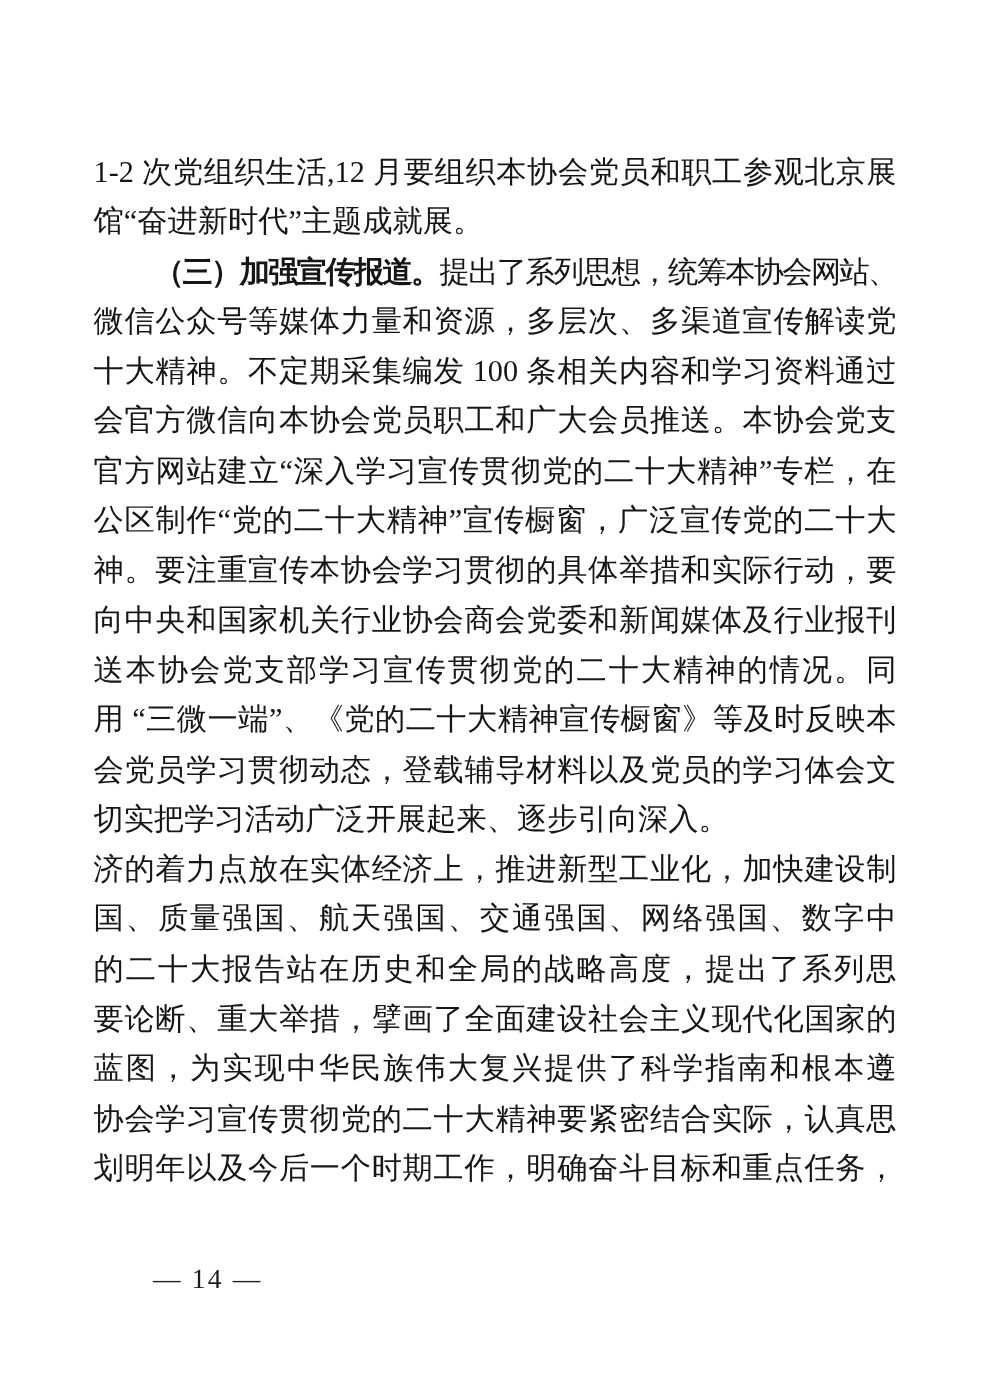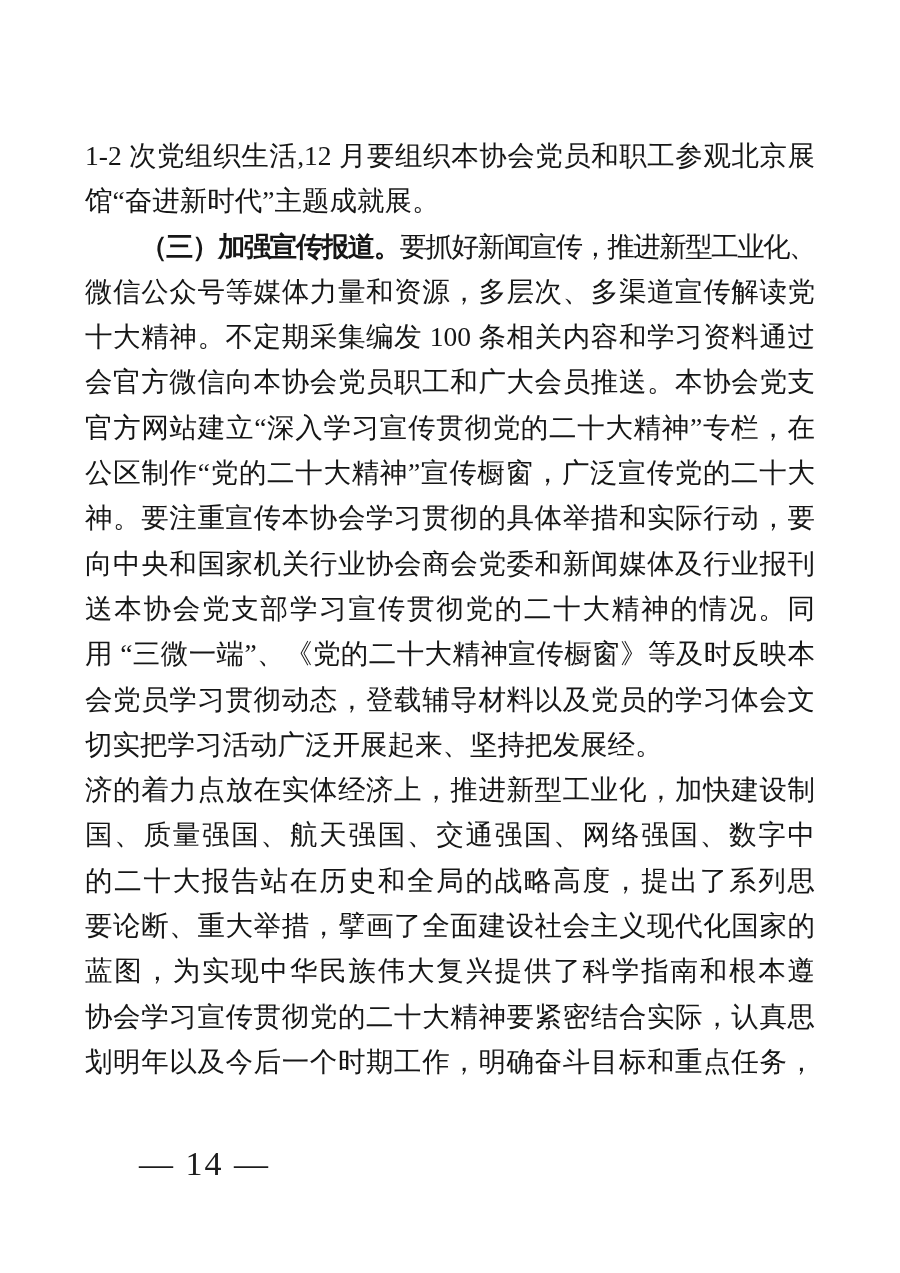--- a/index.html
+++ b/index.html
@@ -42,48 +42,48 @@
   .line.para-start .heading {
     font-weight: 700;
     font-family: Liberation Serif, serif;
   }
   .footer {
     position: absolute;
     left: 139px;
     top: 1144px;
     height: 40px;
     line-height: 40px;
-    font-size: 34px;
+    font-size: 25px;
     letter-spacing: 2px;
     color: #1c1c1c;
   }
 </style>
 </head>
 <body>
 
 <div class="page">
 
   <main class="body-text">
 
     <div class="line">1-2 次党组织生活,12 月要组织本协会党员和职工参观北京展览</div>
     <div class="line partial">馆“奋进新时代”主题成就展。</div>
 
-    <div class="line para-start"><span class="heading">（三）加强宣传报道。</span><span>要抓好新闻宣传，推进新型工业化、</span></div>
+    <div class="line para-start"><span class="heading">（三）加强宣传报道。</span><span>提出了系列思想，统筹本协会网站、</span></div>
 
     <div class="line">微信公众号等媒体力量和资源，多层次、多渠道宣传解读党的二</div>
     <div class="line">十大精神。不定期采集编发 100 条相关内容和学习资料通过本协</div>
     <div class="line">会官方微信向本协会党员职工和广大会员推送。本协会党支部在</div>
     <div class="line">官方网站建立“深入学习宣传贯彻党的二十大精神”专栏，在办</div>
     <div class="line">公区制作“党的二十大精神”宣传橱窗，广泛宣传党的二十大精</div>
     <div class="line">神。要注重宣传本协会学习贯彻的具体举措和实际行动，要及时</div>
     <div class="line">向中央和国家机关行业协会商会党委和新闻媒体及行业报刊报</div>
     <div class="line">送本协会党支部学习宣传贯彻党的二十大精神的情况。同时，利</div>
     <div class="line">用 “三微一端”、《党的二十大精神宣传橱窗》等及时反映本协</div>
     <div class="line">会党员学习贯彻动态，登载辅导材料以及党员的学习体会文章，</div>
-    <div class="line partial">切实把学习活动广泛开展起来、坚持把发展经。</div>
+    <div class="line partial">切实把学习活动广泛开展起来、逐步引向深入。</div>
 
 
     <div class="line">济的着力点放在实体经济上，推进新型工业化，加快建设制造强</div>
     <div class="line">国、质量强国、航天强国、交通强国、网络强国、数字中国。党</div>
     <div class="line">的二十大报告站在历史和全局的战略高度，提出了系列思想、重</div>
     <div class="line">要论断、重大举措，擘画了全面建设社会主义现代化国家的宏伟</div>
     <div class="line">蓝图，为实现中华民族伟大复兴提供了科学指南和根本遵循。本</div>
     <div class="line">协会学习宣传贯彻党的二十大精神要紧密结合实际，认真思考谋</div>
     <div class="line">划明年以及今后一个时期工作，明确奋斗目标和重点任务，研究</div>
 

